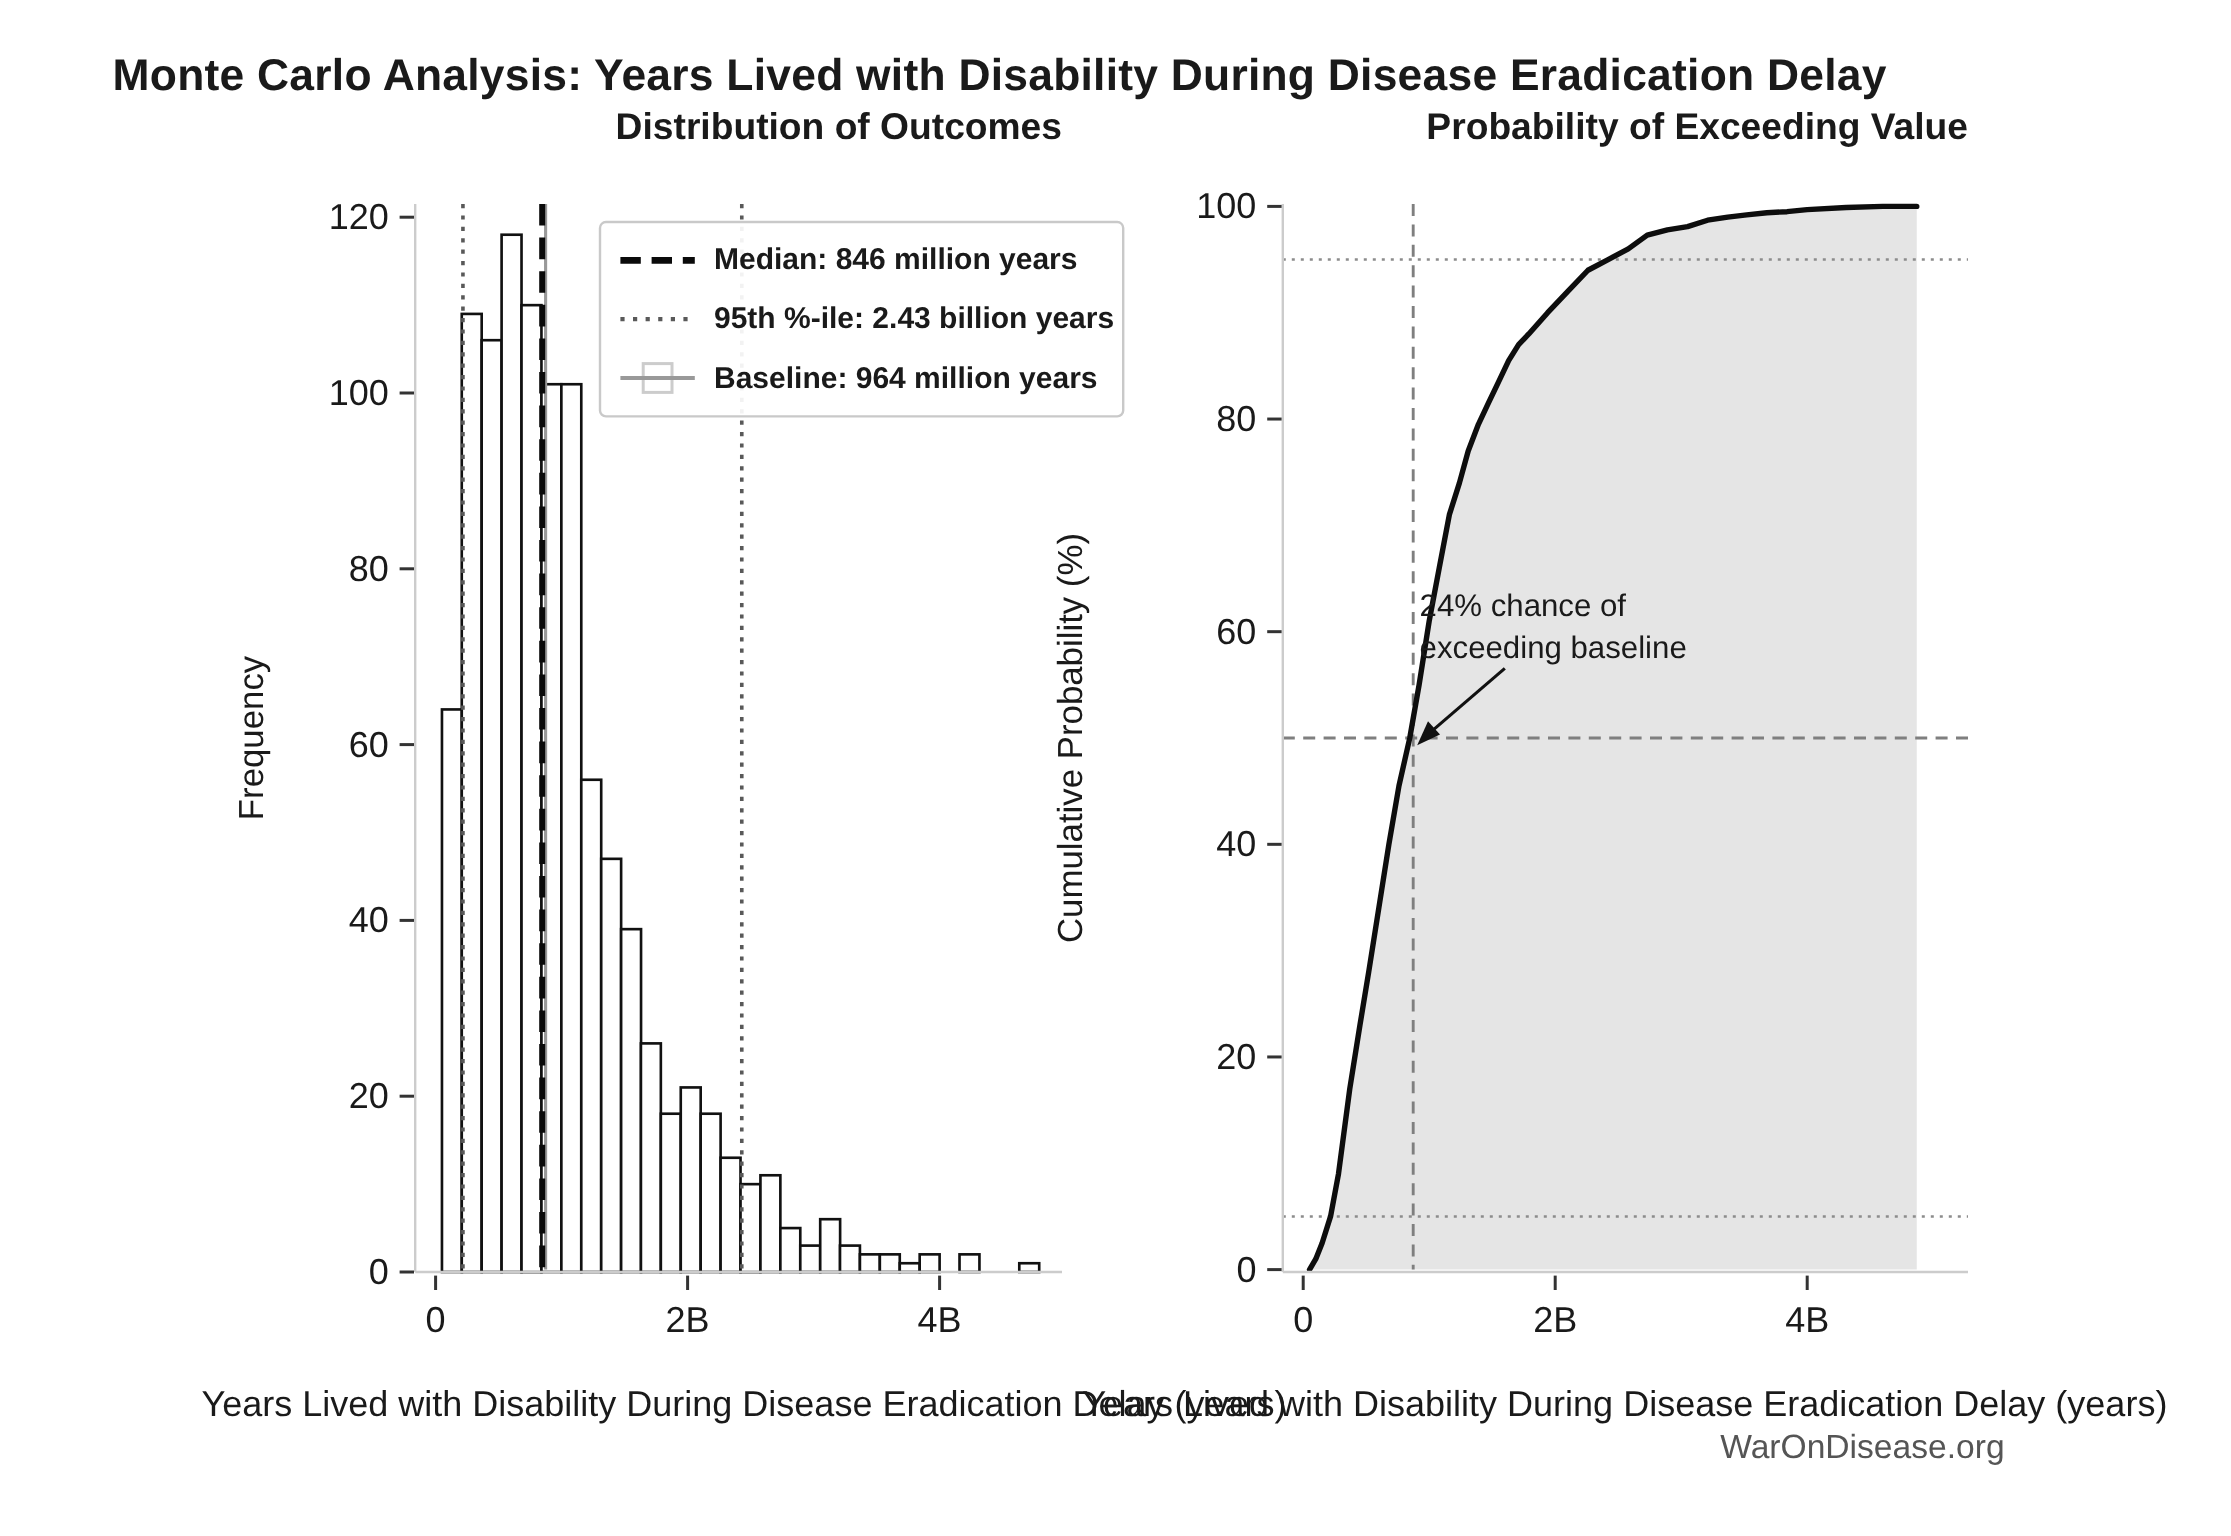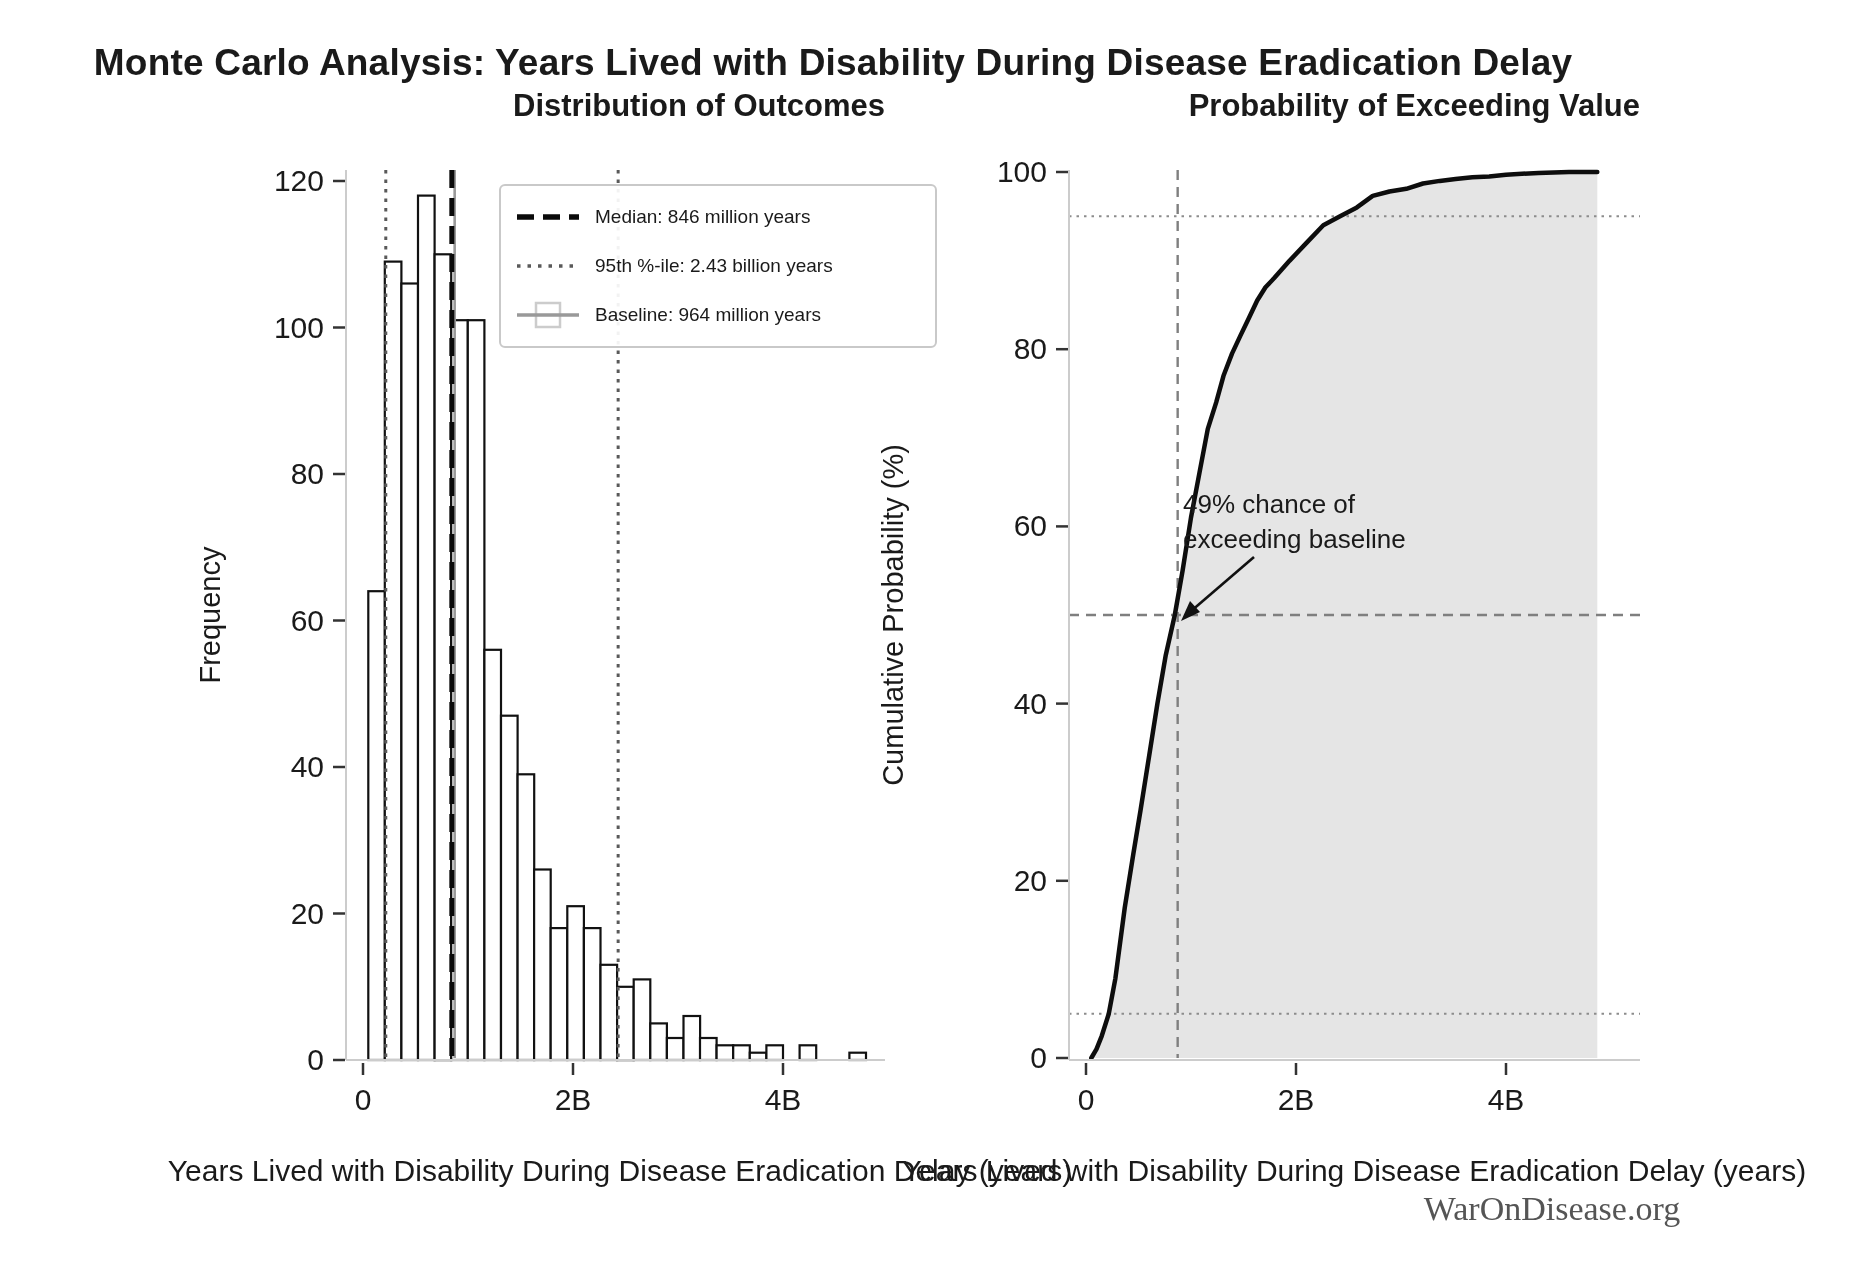--- a/index.html
+++ b/index.html
@@ -15,23 +15,23 @@
   .ylab.left{left:10px;width:400px;}
   .ylab.right{left:643px;width:500px;}
   .xlab{top:1154px;width:1010px;text-align:center;font-size:30px;white-space:nowrap;}
   .xlab.left{left:115px;}
   .xlab.right{left:849px;}
   .legend{left:499px;top:184px;width:438px;height:164px;border:2px solid #c9c9c9;border-radius:6px;
           background:rgba(255,255,255,0.92);box-sizing:border-box;padding:6px 10px 6px 14px;
           display:flex;flex-direction:column;justify-content:space-around;}
   .legend-row{display:flex;align-items:center;gap:14px;height:36px;}
   .legend-row svg{flex:0 0 auto;}
-  .legend-label{font-size:19px;white-space:nowrap;}
+  .legend-label{font-size:25px;white-space:nowrap;font-weight:bold;}
   .annotation{left:1183px;top:487px;font-size:26px;line-height:35px;white-space:nowrap;}
-  .footer{left:1402px;top:1190px;width:300px;text-align:center;font-size:34px;color:#555555;font-family:Liberation Serif, serif;}
+  .footer{left:1402px;top:1190px;width:300px;text-align:center;font-size:28px;color:#555555;}
 </style>
 </head>
 <body>
 
 <div id="fig">
 
   <svg id="canvas" width="1859" height="1280" viewBox="0 0 1859 1280">
       <path d="M1091.3 1058.0 L1096.5 1049.1 L1101.8 1035.8 L1108.8 1013.7 L1115.4 978.3 L1124.8 907.4 L1133.3 854.2 L1140.6 809.9 L1149.0 756.8 L1157.4 703.6 L1165.8 654.9 L1174.8 615.0 L1182.6 570.7 L1191.0 517.5 L1199.4 473.2 L1207.8 428.9 L1216.2 402.4 L1223.5 375.8 L1232.0 353.6 L1240.3 335.9 L1248.8 318.2 L1257.2 300.5 L1265.5 287.2 L1274.0 278.3 L1289.7 260.6 L1306.5 242.9 L1323.3 225.2 L1340.1 216.3 L1356.9 207.4 L1372.7 195.9 L1389.5 191.5 L1406.3 188.8 L1423.0 183.5 L1439.8 180.9 L1455.6 179.1 L1472.4 177.3 L1489.2 176.4 L1506.0 174.7 L1538.5 172.9 L1569.0 172.0 L1597.3 172.0 L1597.3 1058 L1091.3 1058 Z" fill="#e5e5e5" stroke="none"></path>
       <line x1="1069" x2="1640" y1="216.30000000000007" y2="216.30000000000007" stroke="#8c8c8c" stroke-width="2" stroke-dasharray="2.5 5"></line>
       <line x1="1069" x2="1640" y1="1013.7" y2="1013.7" stroke="#8c8c8c" stroke-width="2" stroke-dasharray="2.5 5"></line>
@@ -142,19 +142,19 @@
     <div class="legend-row">
       <svg width="66" height="28">
         <rect x="21" y="2" width="24" height="24" fill="none" stroke="#cccccc" stroke-width="2.5"></rect>
         <line x1="2" y1="14" x2="64" y2="14" stroke="#999999" stroke-width="3.5"></line>
       </svg>
       <span class="legend-label">Baseline: 964 million years</span>
     </div>
   </div>
 
   <div class="abs annotation">
-    <div>49% chance of</div>
+    <div>24% chance of</div>
     <div>exceeding baseline</div>
   </div>
 
   <div class="abs footer">WarOnDisease.org</div>
 
 </div>
 
 </body></html>

